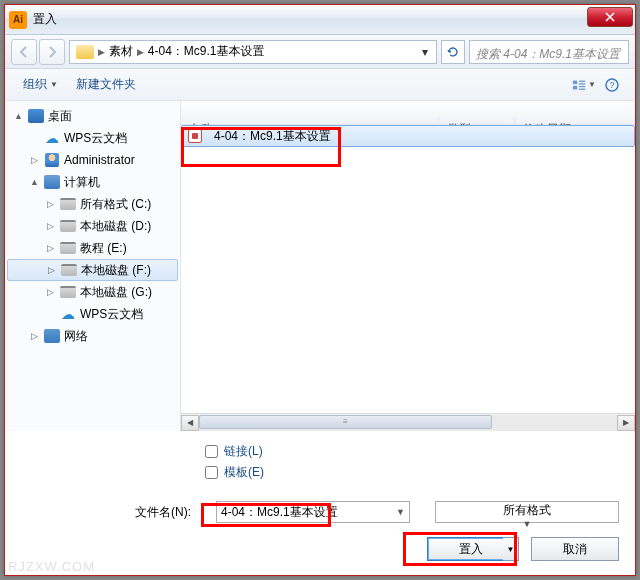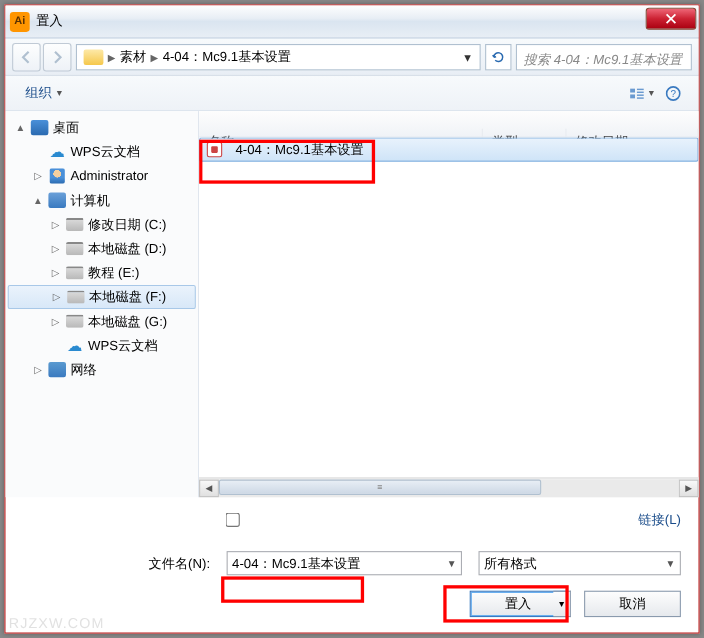--- a/index.html
+++ b/index.html
@@ -53,27 +53,27 @@
 .file-row .fcell { padding: 0 8px; }
 .file-icon { width:14px;height:14px;background:#fff;border:1px solid #c44;border-radius:2px;margin-left:6px;margin-right:4px;position:relative; }
 .file-icon::after { content:"";position:absolute;top:3px;left:3px;width:6px;height:6px;background:#c44;border-radius:1px; }
 .highlight-box { position:absolute;border:3px solid #ff0000;pointer-events:none; }
 .hb1 { top: 2px; left: 0px; width: 160px; height: 40px; }
 .bottom-scrollbar { height: 18px; background: #f0f0f0; border-top: 1px solid #ddd; display: flex; align-items: center; }
 .sb-arrow { width:18px;height:16px;background:linear-gradient(to bottom,#f8f8f8,#e0e0e0);border:1px solid #c0c0c0;display:flex;align-items:center;justify-content:center;font-size:8px;color:#555;cursor:pointer; }
 .sb-track { flex:1;height:16px;background:#eaeaea;position:relative; }
 .sb-thumb { position:absolute;left:0;width:70%;height:14px;top:0;background:linear-gradient(to bottom,#e8eef5,#cdd8e5);border:1px solid #b0c0d0;border-radius:2px;display:flex;align-items:center;justify-content:center;font-size:8px;color:#888; }
 .options-area { padding: 8px 16px 8px 200px; font-size: 12px; position: relative; }
-.opt-row { display: flex; align-items: center; gap: 6px; margin: 4px 0; color: #1a4c8a; cursor: pointer; justify-content: space-between; }
+.opt-row { display: flex; align-items: center; gap: 6px; margin: 4px 0; color: #1a4c8a; cursor: pointer; }
 .opt-row input { margin: 0; }
 .hb2 { position:absolute; border:3px solid #ff0000; left: 196px; top: 72px; width: 130px; height: 24px; pointer-events: none; }
-.filename-area { display: flex; align-items: center; padding: 8px 16px; gap: 15px; font-size: 12px; }
+.filename-area { display: flex; align-items: center; padding: 8px 16px; gap: 25px; font-size: 12px; }
 .filename-label { width: 170px; text-align: right; color: #000; }
 .filename-input { flex:1; height: 22px; border: 1px solid #abadb3; padding: 0 4px; background:#fff; display:flex;align-items:center;justify-content:space-between; }
-.filter-combo { width: 184px; height: 22px; border: 1px solid #abadb3; background:#fff; display:flex;align-items:center;padding:0 4px;justify-content:space-between;cursor:pointer; }
+.filter-combo { width: 184px; height: 22px; border: 1px solid #abadb3; background:#fff; display:flex;align-items:center;padding:0 4px;justify-content:space-between;cursor:pointer;flex-direction:column; }
 .button-area { display: flex; justify-content: flex-end; padding: 6px 16px 14px; gap: 12px; position: relative; }
 .btn { width: 88px; height: 24px; border: 1px solid #8a9aad; background: linear-gradient(to bottom,#fdfdfd,#e6e9ed); font-size: 12px; cursor: pointer; display:flex;align-items:center;justify-content:center; }
 .btn.primary { border: 1px solid #3a7ac0; box-shadow: 0 0 0 1px #6ab0f0 inset; }
 .btn-drop { width:16px;height:24px;border:1px solid #8a9aad;border-left:none;background:linear-gradient(to bottom,#fdfdfd,#e6e9ed);display:flex;align-items:center;justify-content:center;font-size:8px;cursor:pointer;margin-left:-12px; }
 .hb3 { position:absolute; border:3px solid #ff0000; right: 118px; top: 1px; width: 114px; height: 34px; pointer-events: none; }
 .watermark { position: absolute; left: 8px; bottom: 6px; font-size: 13px; color: rgba(220,220,220,0.85); letter-spacing: 1px; pointer-events: none; }
 .combo-arrow { font-size:9px;color:#555; }
 </style>
 </head>
 <body>
@@ -119,20 +119,23 @@
     <div class="search-box">
       <span>搜索 4-04：Mc9.1基本设置</span>
     </div>
   </div>
 
   <div class="toolbar">
     <div class="tool-item">
       <span>组织</span>
       <span class="tool-drop">▼</span>
     </div>
+    <div class="tool-item">
+      <span>新建文件夹</span>
+    </div>
     <div class="tool-right">
       <div class="tool-icon-btn">
         <svg width="16" height="12" viewBox="0 0 16 12">
             <rect x="1" y="1" width="5" height="4" fill="#6a9ad0"></rect>
             <rect x="8" y="1" width="7" height="1.5" fill="#6a9ad0"></rect>
             <rect x="8" y="4" width="7" height="1.5" fill="#6a9ad0"></rect>
             <rect x="1" y="7" width="5" height="4" fill="#6a9ad0"></rect>
             <rect x="8" y="7" width="7" height="1.5" fill="#6a9ad0"></rect>
             <rect x="8" y="10" width="7" height="1.5" fill="#6a9ad0"></rect>
           </svg>
@@ -175,21 +178,21 @@
           <span class="icon">
             <span class="ic-computer"></span>
           </span>
           <span>计算机</span>
         </div>
         <div class="tree-item tree-indent-2">
           <span class="expand">▷</span>
           <span class="icon">
             <span class="ic-drive"></span>
           </span>
-          <span>修改日期 (C:)</span>
+          <span>所有格式 (C:)</span>
         </div>
         <div class="tree-item tree-indent-2">
           <span class="expand">▷</span>
           <span class="icon">
             <span class="ic-drive"></span>
           </span>
           <span>本地磁盘 (D:)</span>
         </div>
         <div class="tree-item tree-indent-2">
           <span class="expand">▷</span>
@@ -248,20 +251,24 @@
         <div class="sb-arrow">▶</div>
       </div>
     </div>
   </div>
 
   <div class="options-area">
     <label class="opt-row">
       <input type="checkbox" style="">
       <span>链接(L)</span>
     </label>
+    <label class="opt-row">
+      <input type="checkbox" style="">
+      <span>模板(E)</span>
+    </label>
     <div class="hb2"></div>
   </div>
 
   <div class="filename-area">
     <div class="filename-label">文件名(N):</div>
     <div class="filename-input">
       <span>4-04：Mc9.1基本设置</span>
       <span class="combo-arrow">▼</span>
     </div>
     <div class="filter-combo">

